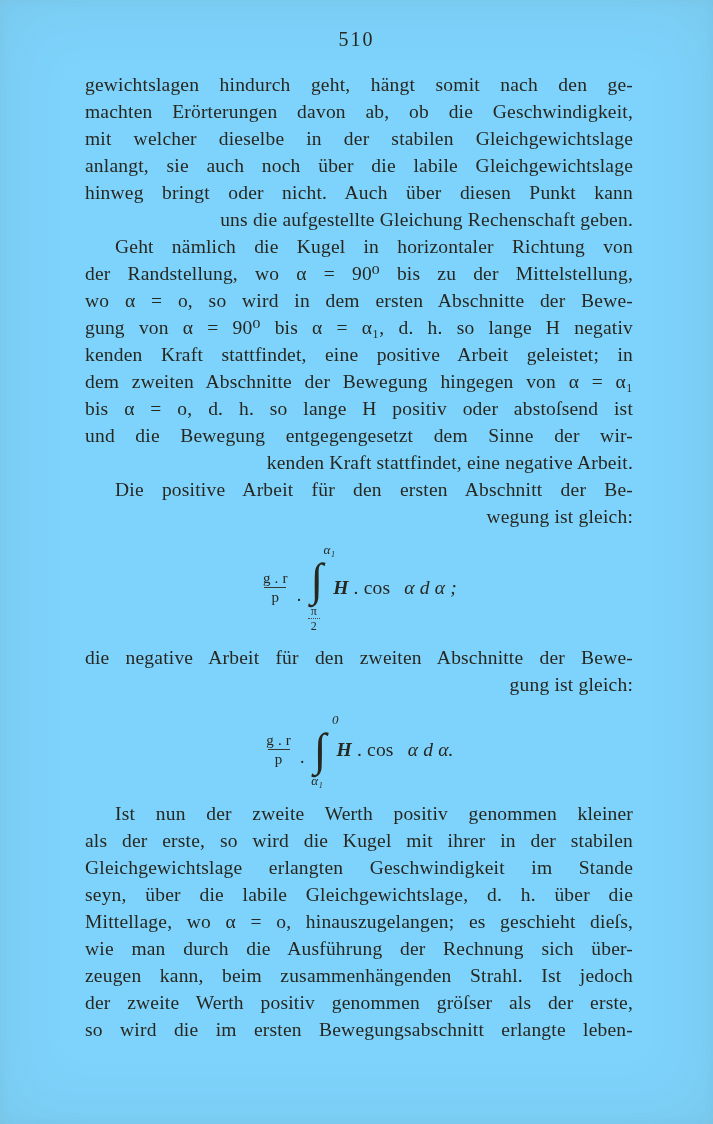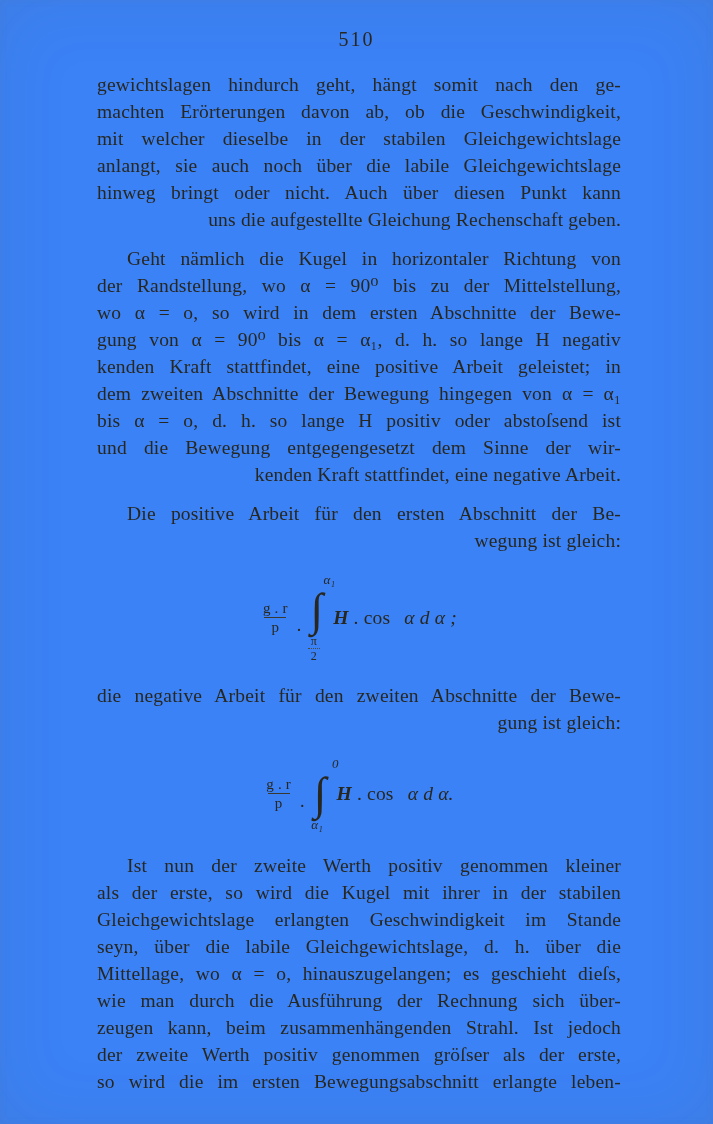--- a/index.html
+++ b/index.html
@@ -4,38 +4,38 @@
 <style>
   html, body { margin: 0; padding: 0; }
   body {
     width: 713px; height: 1124px;
     background: #e9e8e4;
     font-family: "Liberation Serif", "DejaVu Serif", serif;
   }
   .page {
     position: relative;
     width: 713px; height: 1124px;
-    background: #3b82f6;
+    background: #7dd3fc;
     box-shadow: inset 0 0 70px rgba(90,85,70,0.10), inset 0 0 8px rgba(120,115,100,0.08);
     color: #28271f;
     overflow: hidden;
   }
   .page-number {
     margin-top: 27px;
     text-align: center;
     font-size: 20px;
     letter-spacing: 2px;
     line-height: 24px;
   }
   .text-block {
     margin: 20px 80px 0 85px; 
     font-size: 19.5px;
     letter-spacing: 0.2px;
   }
-  .para { margin: 12px; padding: 0; }
+  .para { margin: 0; padding: 0; }
   .line {
     display: block;
     line-height: 27px;
     white-space: normal;
   }
   .j { text-align: justify; text-align-last: justify; }
   .l { text-align: right; }
   .ind { text-indent: 30px; }
 
   

